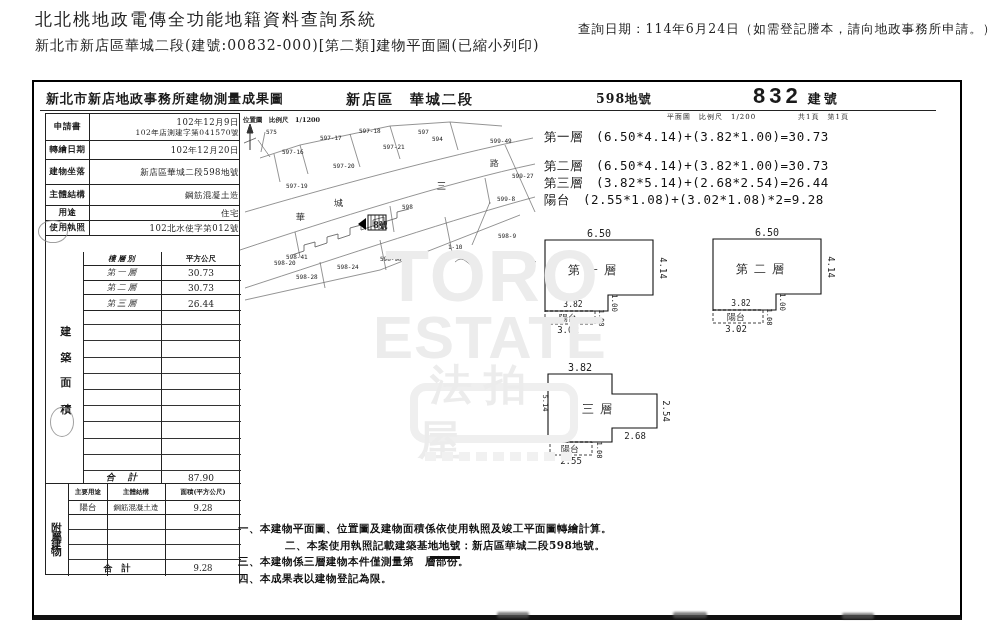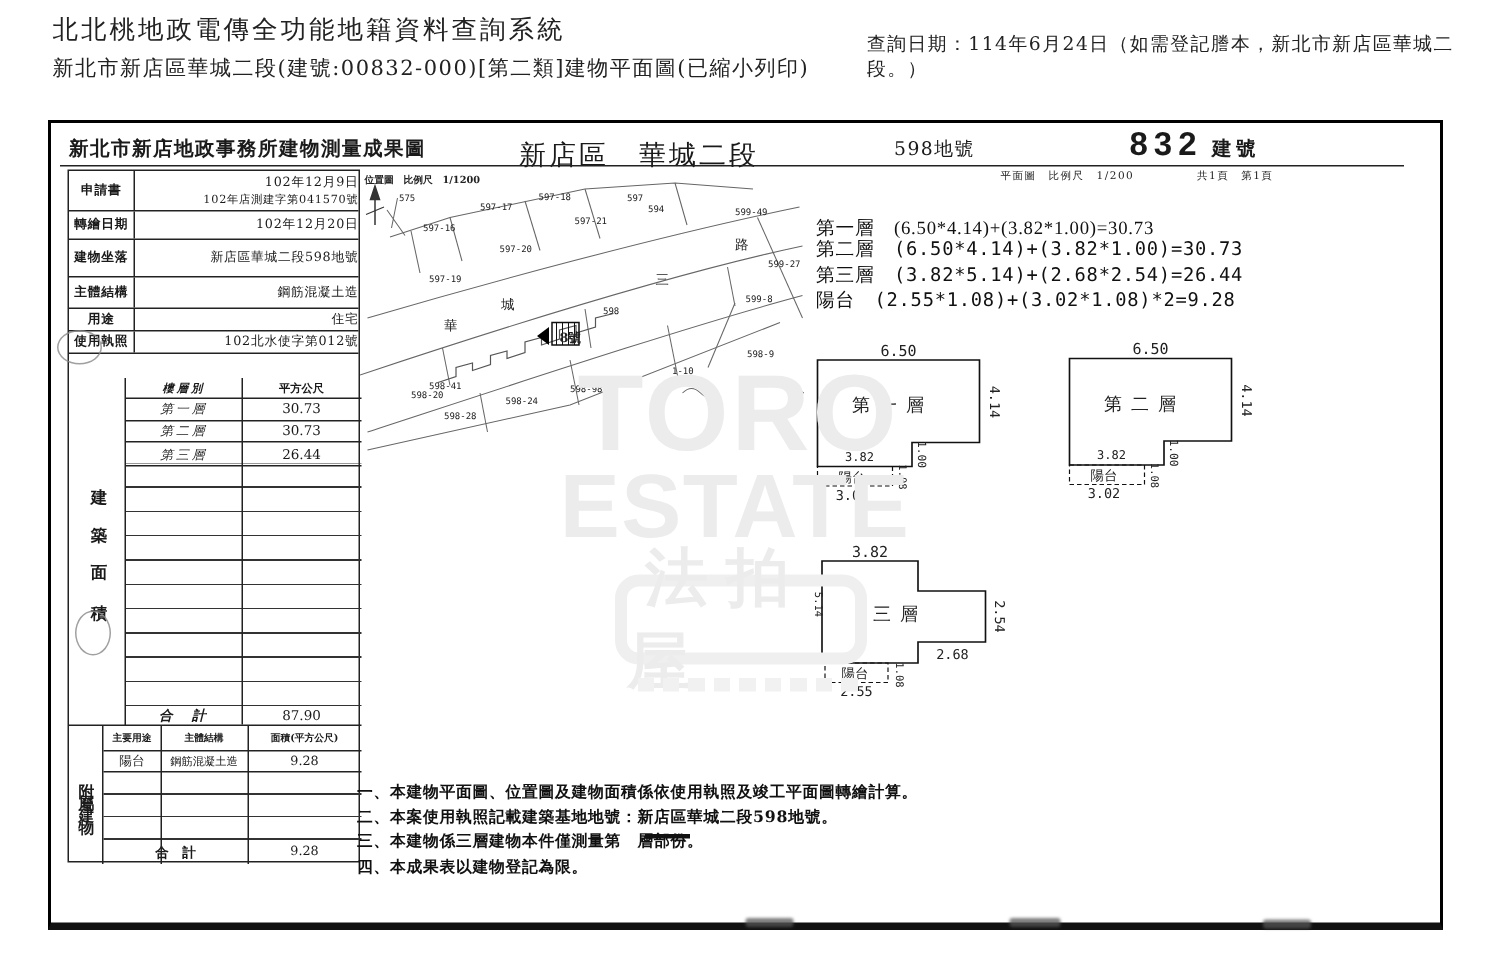--- a/index.html
+++ b/index.html
@@ -7,22 +7,22 @@
   #page{position:relative;width:1000px;height:642px;background:#ffffff;overflow:hidden;}
   .abs{position:absolute;box-sizing:border-box;}
   
   .sys-title{left:35px;top:8px;font-size:17px;letter-spacing:2px;color:#222;}
   .query-date{left:578px;top:21px;font-size:12.5px;letter-spacing:1px;color:#222;}
   .subtitle{left:35px;top:37px;font-size:14px;letter-spacing:1px;color:#222;}
   
   .frame{left:32px;top:80px;width:930px;height:540px;border:2px solid #000;border-bottom:5px solid #111;background:#fff;}
   .title-rule{left:40px;top:110px;width:896px;border-top:1.5px solid #222;height:0;}
   .doc-title{left:46px;top:90px;font-size:13px;font-weight:bold;letter-spacing:1px;}
-  .district{left:346px;top:91px;font-size:18px;font-weight:normal;letter-spacing:2px;}
-  .land-no{left:596px;top:91px;font-size:12.5px;font-weight:normal;letter-spacing:1px;}
+  .district{left:346px;top:91px;font-size:14px;font-weight:bold;letter-spacing:2px;}
+  .land-no{left:596px;top:91px;font-size:12.5px;font-weight:bold;letter-spacing:1px;}
   .bldg-no{left:753px;top:83px;font-size:22px;font-weight:600;letter-spacing:4px;font-family:Liberation Sans, sans-serif;}
   .bldg-unit{left:808px;top:90px;font-size:13px;font-weight:bold;letter-spacing:3px;}
   .plan-scale{left:667px;top:112px;font-size:7px;letter-spacing:1px;color:#222;}
   .page-info{left:798px;top:112px;font-size:7px;letter-spacing:1px;color:#222;}
   
   .tbl{left:45px;top:113px;width:195px;height:462px;border:1px solid #222;background:#fff;}
   .irow{display:flex;border-bottom:1px solid #222;}
   .ilabel{width:43px;border-right:1px solid #222;display:flex;align-items:center;justify-content:center;font-size:8.5px;font-weight:bold;letter-spacing:0.5px;text-align:center;}
   .ivalue{flex:1;display:flex;flex-direction:column;align-items:flex-end;justify-content:center;font-size:8.5px;letter-spacing:0.5px;text-align:center;line-height:1.2;}
   .v2{font-size:7.5px;}
@@ -53,21 +53,21 @@
   .wmsub{left:425px;top:452px;width:152px;height:9px;background:repeating-linear-gradient(to right,#f1f1f1 0 11px,transparent 11px 17px);z-index:6;pointer-events:none;}
   svg text{font-family:"DejaVu Sans Mono","Liberation Mono",monospace;fill:#222;}
   svg text.cjk{font-family:"DejaVu Serif","Liberation Serif",serif;}
 </style>
 </head>
 <body>
 
 <div id="page">
 
   <div class="abs sys-title">北北桃地政電傳全功能地籍資料查詢系統</div>
-  <div class="abs query-date">查詢日期：114年6月24日（如需登記謄本，新北市新店區華城二段。）</div>
+  <div class="abs query-date">查詢日期：114年6月24日（如需登記謄本，請向地政事務所申請。）</div>
   <div class="abs subtitle">新北市新店區華城二段(建號:00832-000)[第二類]建物平面圖(已縮小列印)</div>
 
   <div class="abs frame"></div>
   <div class="abs doc-title">新北市新店地政事務所建物測量成果圖</div>
   <div class="abs district">新店區　華城二段</div>
   <div class="abs land-no">598地號</div>
   <div class="abs bldg-no">832</div>
   <div class="abs bldg-unit">建號</div>
   <div class="abs title-rule"></div>
   <div class="abs plan-scale">平面圖　比例尺　1/200</div>
@@ -224,21 +224,21 @@
       <text x="208" y="137">1-10</text>
       <text x="258" y="126">598-9</text>
       <text x="46" y="147">598-41</text>
       <text x="34" y="153">598-20</text>
       <text x="97" y="157">598-24</text>
       <text x="140" y="149">598-98</text>
       <text x="56" y="167">598-28</text>
     </g>
   </svg>
 
-  <div class="abs formula" style="top:144px;font-family:Liberation Serif, serif;">第一層　(6.50*4.14)+(3.82*1.00)=30.73</div>
+  <div class="abs formula" style="top:128px;">第一層　(6.50*4.14)+(3.82*1.00)=30.73</div>
   <div class="abs formula" style="top:157px;">第二層　(6.50*4.14)+(3.82*1.00)=30.73</div>
   <div class="abs formula" style="top:174px;">第三層　(3.82*5.14)+(2.68*2.54)=26.44</div>
   <div class="abs formula" style="top:191px;">陽台　(2.55*1.08)+(3.02*1.08)*2=9.28</div>
 
   <svg class="abs" style="left:537px;top:226px;" width="165" height="112" viewBox="0 0 165 112">
     <path d="M8 14 H116 V69 H71 V85 H8 Z" stroke="#111" stroke-width="1.1" fill="none"></path>
     <rect x="8" y="85" width="50" height="13" stroke="#111" stroke-width="0.8" fill="none" stroke-dasharray="3 2"></rect>
     <text x="62" y="11" font-size="10" text-anchor="middle">6.50</text>
     <text x="123" y="42" font-size="9" text-anchor="middle" transform="rotate(90 123 42)">4.14</text>
     <text x="58" y="48" font-size="12" text-anchor="middle" letter-spacing="6" class="cjk">第一層</text>
@@ -269,21 +269,21 @@
     <text x="3" y="40" font-size="7" text-anchor="middle" fill="#999" transform="rotate(90 3 40)">5.14</text>
     <text x="60" y="50" font-size="12" text-anchor="middle" letter-spacing="6" class="cjk">三層</text>
     <text x="123" y="48" font-size="9" text-anchor="middle" transform="rotate(90 123 48)">2.54</text>
     <text x="95" y="76" font-size="9" text-anchor="middle">2.68</text>
     <text x="30" y="89" font-size="9" text-anchor="middle" class="cjk">陽台</text>
     <text x="57" y="87" font-size="7" text-anchor="middle" transform="rotate(90 57 87)">1.08</text>
     <text x="31" y="101" font-size="9" text-anchor="middle">2.55</text>
   </svg>
 
   <div class="abs note" style="top:520px;">一、本建物平面圖、位置圖及建物面積係依使用執照及竣工平面圖轉繪計算。</div>
-  <div class="abs note" style="top:536.5px;">二、本案使用執照記載建築基地地號：新店區華城二段598地號。</div>
+  <div class="abs note" style="top:536.5px;margin-left:47px;">二、本案使用執照記載建築基地地號：新店區華城二段598地號。</div>
   <div class="abs note" style="top:569.5px;">四、本成果表以建物登記為限。</div>
   <div class="abs note" style="top:553px;">三、本建物係三層建物本件僅測量第　層部份。</div>
   <div class="abs dash-mark"></div>
 
   <div class="abs smudge" style="left:497px;top:612px;width:32px;"></div>
   <div class="abs smudge" style="left:673px;top:612px;width:34px;"></div>
   <div class="abs smudge" style="left:842px;top:613px;width:32px;"></div>
 
   <div class="abs wm wm1">TORO</div>
   <div class="abs wm wm2">ESTATE</div>

